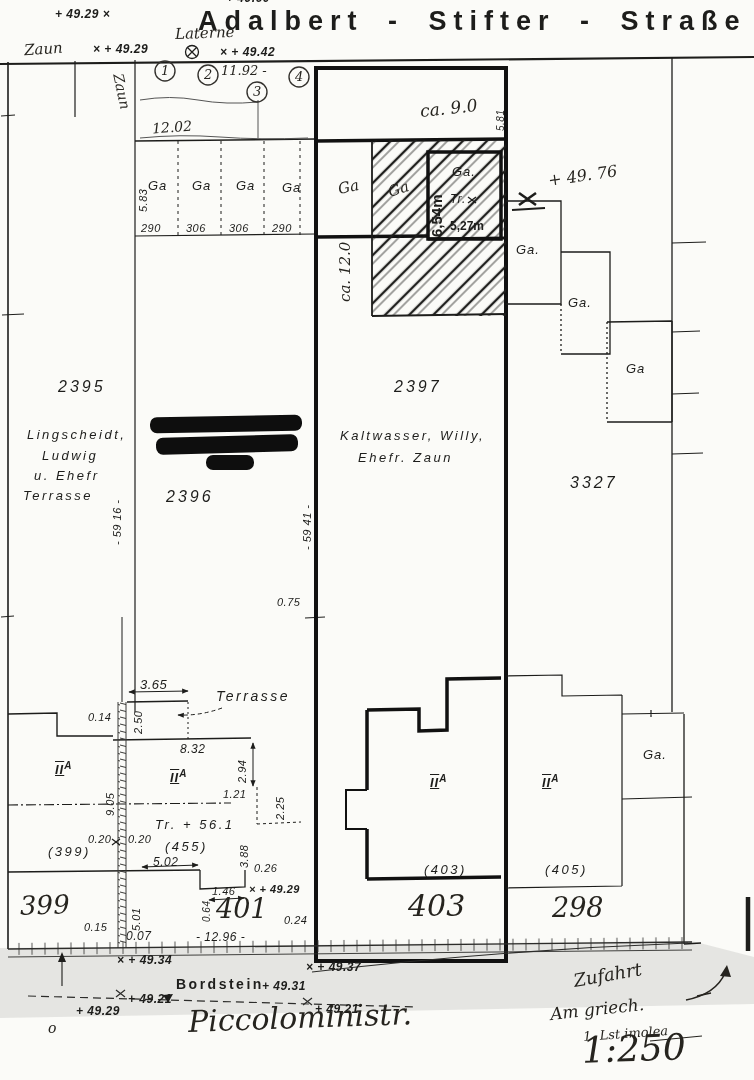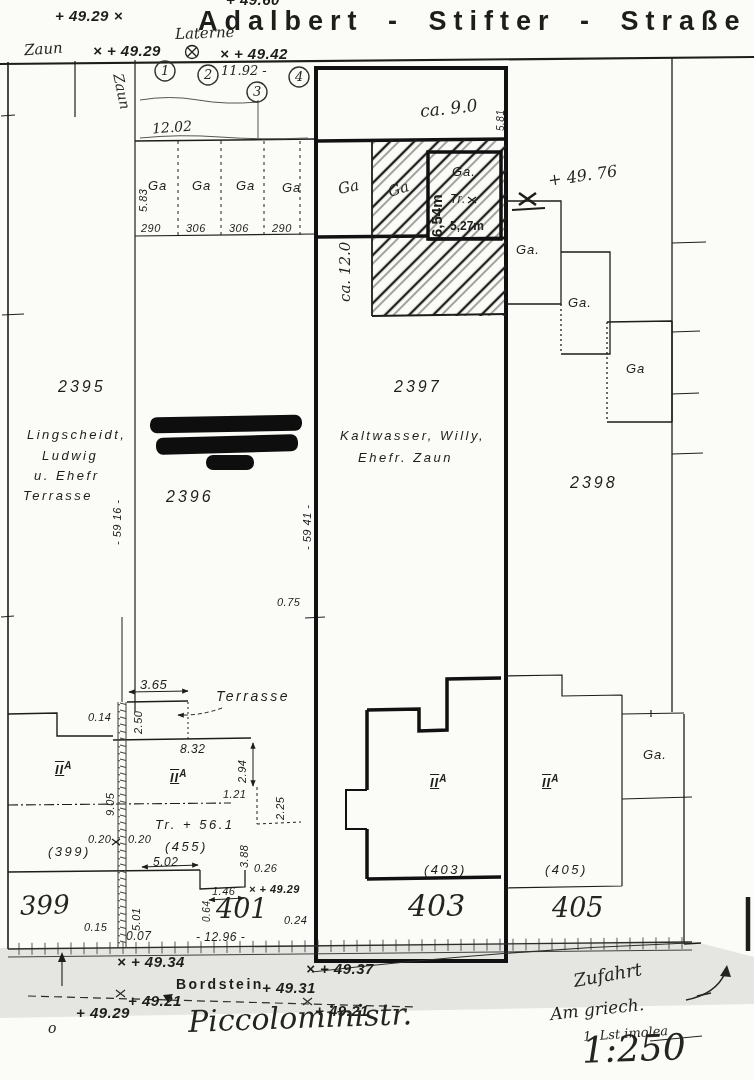--- a/index.html
+++ b/index.html
@@ -3,21 +3,21 @@
 <meta charset="utf-8">
 <style>
   html,body{margin:0;padding:0;background:#e8e8e4;}
   #plan{position:relative;width:754px;height:1080px;background:#fbfbf8;overflow:hidden;
         font-family:"Liberation Sans",sans-serif;color:#1d1d1b;}
   #plan svg{position:absolute;left:0;top:0;}
   .lbl{position:absolute;white-space:nowrap;color:#1d1d1b;}
   .prt{font-style:italic;letter-spacing:2.5px;font-size:13px;}
   .num{font-style:italic;letter-spacing:3px;font-size:16px;}
   .dim{font-style:italic;font-size:11px;letter-spacing:.5px;}
-  .elev{font-weight:bold;font-style:italic;font-size:15px;letter-spacing:.5px;}
+  .elev{font-weight:bold;font-style:italic;font-size:12px;letter-spacing:.5px;}
   .hand{font-family:"DejaVu Serif",serif;font-style:italic;color:#26241f;}
   .ga{font-style:italic;font-size:13px;letter-spacing:1px;}
   .bold{font-weight:bold;font-style:normal;}
   .v{transform:rotate(-90deg);transform-origin:0 0;}
   .storey{position:absolute;font-size:13px;font-style:italic;white-space:nowrap;}
   .storey .rn{text-decoration:underline overline;font-weight:bold;letter-spacing:1px;}
   .storey sup{font-size:10px;font-weight:bold;}
   .street-title{font-weight:bold;font-size:27px;letter-spacing:7px;word-spacing:10px;}
 </style>
 </head>
@@ -215,21 +215,21 @@
 <span class="lbl prt" style="left:27px;top:427px">Lingscheidt,</span>
 <span class="lbl prt" style="left:42px;top:448px">Ludwig</span>
 <span class="lbl prt" style="left:34px;top:468px">u. Ehefr</span>
 <span class="lbl prt" style="left:23px;top:488px">Terrasse</span>
 <span class="lbl num" style="left:166px;top:488px">2396</span>
 <span class="lbl dim v" style="left:111px;top:545px">- 59 16 -</span>
 <span class="lbl dim v" style="left:301px;top:550px">- 59 41 -</span>
 <span class="lbl num" style="left:394px;top:378px">2397</span>
 <span class="lbl prt" style="left:340px;top:428px">Kaltwasser, Willy,</span>
 <span class="lbl prt" style="left:358px;top:450px">Ehefr. Zaun</span>
-<span class="lbl num" style="left:570px;top:474px">2398</span>
+<span class="lbl num" style="left:570px;top:474px">3327</span>
 <span class="lbl dim" style="left:277px;top:596px">0.75</span>
 
 <span class="lbl dim" style="left:140px;top:677px;font-size:13px">3.65</span>
 <span class="lbl prt" style="left:216px;top:688px;font-size:14px">Terrasse</span>
 <span class="lbl dim" style="left:88px;top:711px">0.14</span>
 <span class="lbl dim v" style="left:132px;top:734px">2.50</span>
 <span class="lbl dim" style="left:180px;top:742px;font-size:12px">8.32</span>
 <span class="lbl dim v" style="left:236px;top:783px">2.94</span>
 <span class="lbl dim" style="left:223px;top:788px">1.21</span>
 <span class="lbl dim v" style="left:274px;top:820px">2.25</span>
@@ -254,21 +254,21 @@
 <span class="lbl dim v" style="left:130px;top:931px">5.01</span>
 <span class="lbl dim" style="left:196px;top:930px;font-size:12px">- 12.96 -</span>
 <span class="lbl hand" style="left:216px;top:893px;font-size:27px">401</span>
 <span class="lbl dim v" style="left:201px;top:922px;font-size:10px">0.64</span>
 <span class="lbl dim" style="left:212px;top:885px">1.46</span>
 <span class="lbl elev" style="left:249px;top:883px;font-size:11px">× + 49.29</span>
 <span class="lbl dim" style="left:284px;top:914px">0.24</span>
 <span class="lbl prt" style="left:424px;top:862px">(403)</span>
 <span class="lbl hand" style="left:408px;top:888px;font-size:30px">403</span>
 <span class="lbl prt" style="left:545px;top:862px">(405)</span>
-<span class="lbl hand" style="left:552px;top:892px;font-size:27px">405</span>
+<span class="lbl hand" style="left:552px;top:892px;font-size:27px">298</span>
 <span class="lbl ga" style="left:643px;top:747px">Ga.</span>
 
 <span class="lbl elev" style="left:117px;top:953px">× + 49.34</span>
 <span class="lbl elev" style="left:306px;top:960px">× + 49.37</span>
 <span class="lbl elev" style="left:76px;top:1004px">+ 49.29</span>
 <span class="lbl prt bold" style="left:176px;top:976px;font-size:14px">Bordstein</span>
 <span class="lbl elev" style="left:262px;top:979px">+ 49.31</span>
 <span class="lbl elev" style="left:128px;top:992px">+ 49.21</span>
 <span class="lbl elev" style="left:315px;top:1002px">+ 49.21</span>
 <span class="lbl hand" style="left:188px;top:1000px;font-size:30px;transform:rotate(-2deg)">Piccoloministr.</span>

